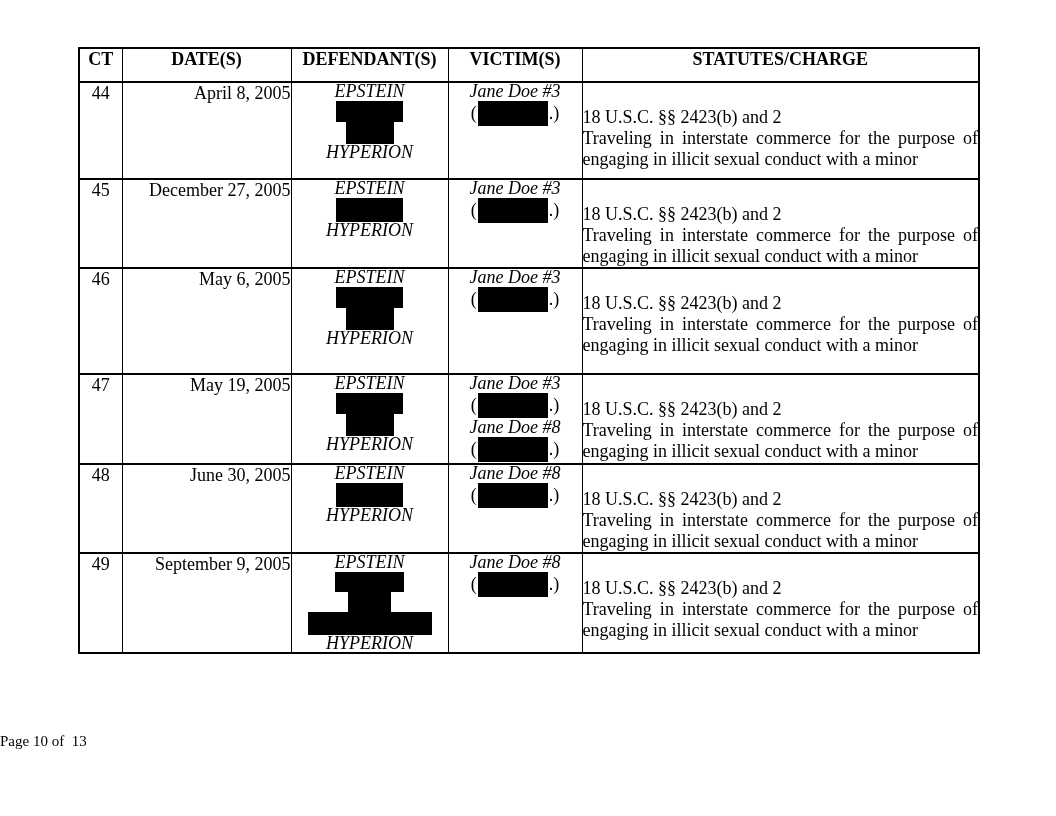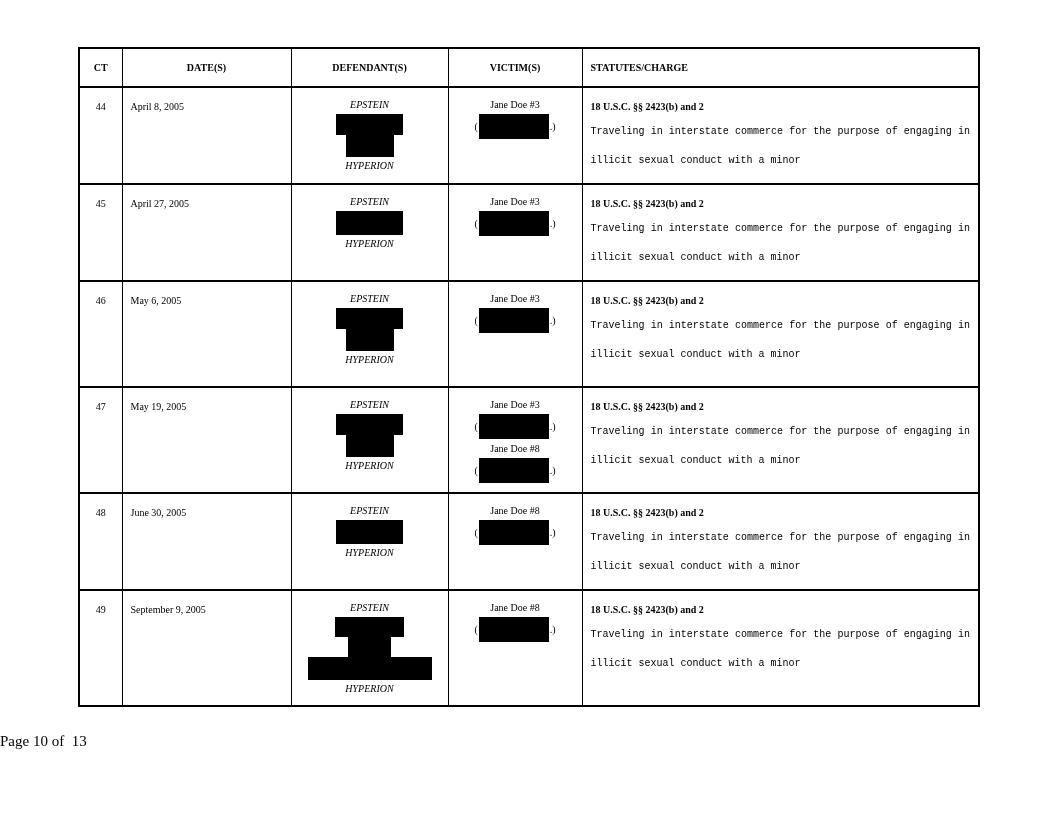--- a/index.html
+++ b/index.html
@@ -26,51 +26,51 @@
     border-collapse: collapse;
     table-layout: fixed;
     border: 2px solid #000;
   }
   table.counts th, table.counts td {
     border-left: 1px solid #000;
     border-right: 1px solid #000;
     border-top: 2px solid #000;
     border-bottom: 2px solid #000;
     vertical-align: top;
-    padding: 8px;
-    font-size: 10px;
+    padding: 0;
+    font-size: 18px;
     line-height: 21px;
     overflow: hidden;
   }
   tr.hdr { height: 34px; }
   tr.r0 { height: 97px; }
   tr.r1 { height: 53px; }
   tr.r2 { height: 106px; }
   tr.r3 { height: 68px; }
   tr.r4 { height: 59px; }
   tr.r5 { height: 84px; }
 
   th.h-ct, th.h-date, th.h-def, th.h-vic {
     text-align: center;
     font-weight: bold;
     padding-top: 6px;
     vertical-align: top;
   }
   th.h-stat {
-    text-align: left;
+    text-align: center;
     font-weight: bold;
     padding: 6px 6px 0 8px;
     vertical-align: top;
   }
   td.ct {
     text-align: center;
     padding-top: 7px;
   }
   td.date {
-    text-align: left;
+    text-align: right;
     padding-top: 7px;
   }
   td.defendant {
     text-align: center;
     padding-top: 7px;
     font-style: italic;
   }
   td.victim {
     text-align: center;
     padding-top: 7px;
@@ -78,42 +78,42 @@
   td.statute {
     text-align: left;
     padding: 7px 8px 0 8px;
   }
   .dline { line-height: 17px; }
   .rbox {
     background: #000;
     margin: 1px auto 0 auto;
   }
   .rbox + .rbox { margin-top: 0; }
-  .vname { line-height: 17px; }
+  .vname { line-height: 17px; font-style: italic; }
   .vparen {
     display: flex;
     justify-content: center;
     align-items: center;
     height: 27px;
   }
   .vbox {
     display: inline-block;
     width: 70px;
     height: 25px;
     background: #000;
     margin: 0 1px;
   }
   .cite {
-    font-weight: bold;
+    font-weight: normal;
     line-height: 21px;
+    margin-top: 24px;
   }
   .charge {
-    line-height: 29px;
+    line-height: 21px;
     text-align: justify;
-    font-family: Liberation Mono, monospace;
   }
   .footer {
     position: absolute;
     left: 0;
     top: 733px;
     width: 1056px;
     font-size: 15px;
     white-space: pre;
   }
 </style>
@@ -159,21 +159,21 @@
               <span>.)</span>
             </div>
           </td>
     <td class="statute">
       <div class="cite">18 U.S.C. §§ 2423(b) and 2</div>
       <div class="charge">Traveling in interstate commerce for the purpose of engaging in illicit sexual conduct with a minor</div>
     </td>
   </tr>
         <tr class="r1">
     <td class="ct">45</td>
-    <td class="date">April 27, 2005</td>
+    <td class="date">December 27, 2005</td>
     <td class="defendant">
       <div class="dline">EPSTEIN</div>
       <div>
               <div class="rbox" style="width: 67px; height: 24px;"></div>
             </div>
       <div class="dline">HYPERION</div>
     </td>
     <td class="victim">
             <div class="vname">Jane Doe #3</div>
             <div class="vparen">

